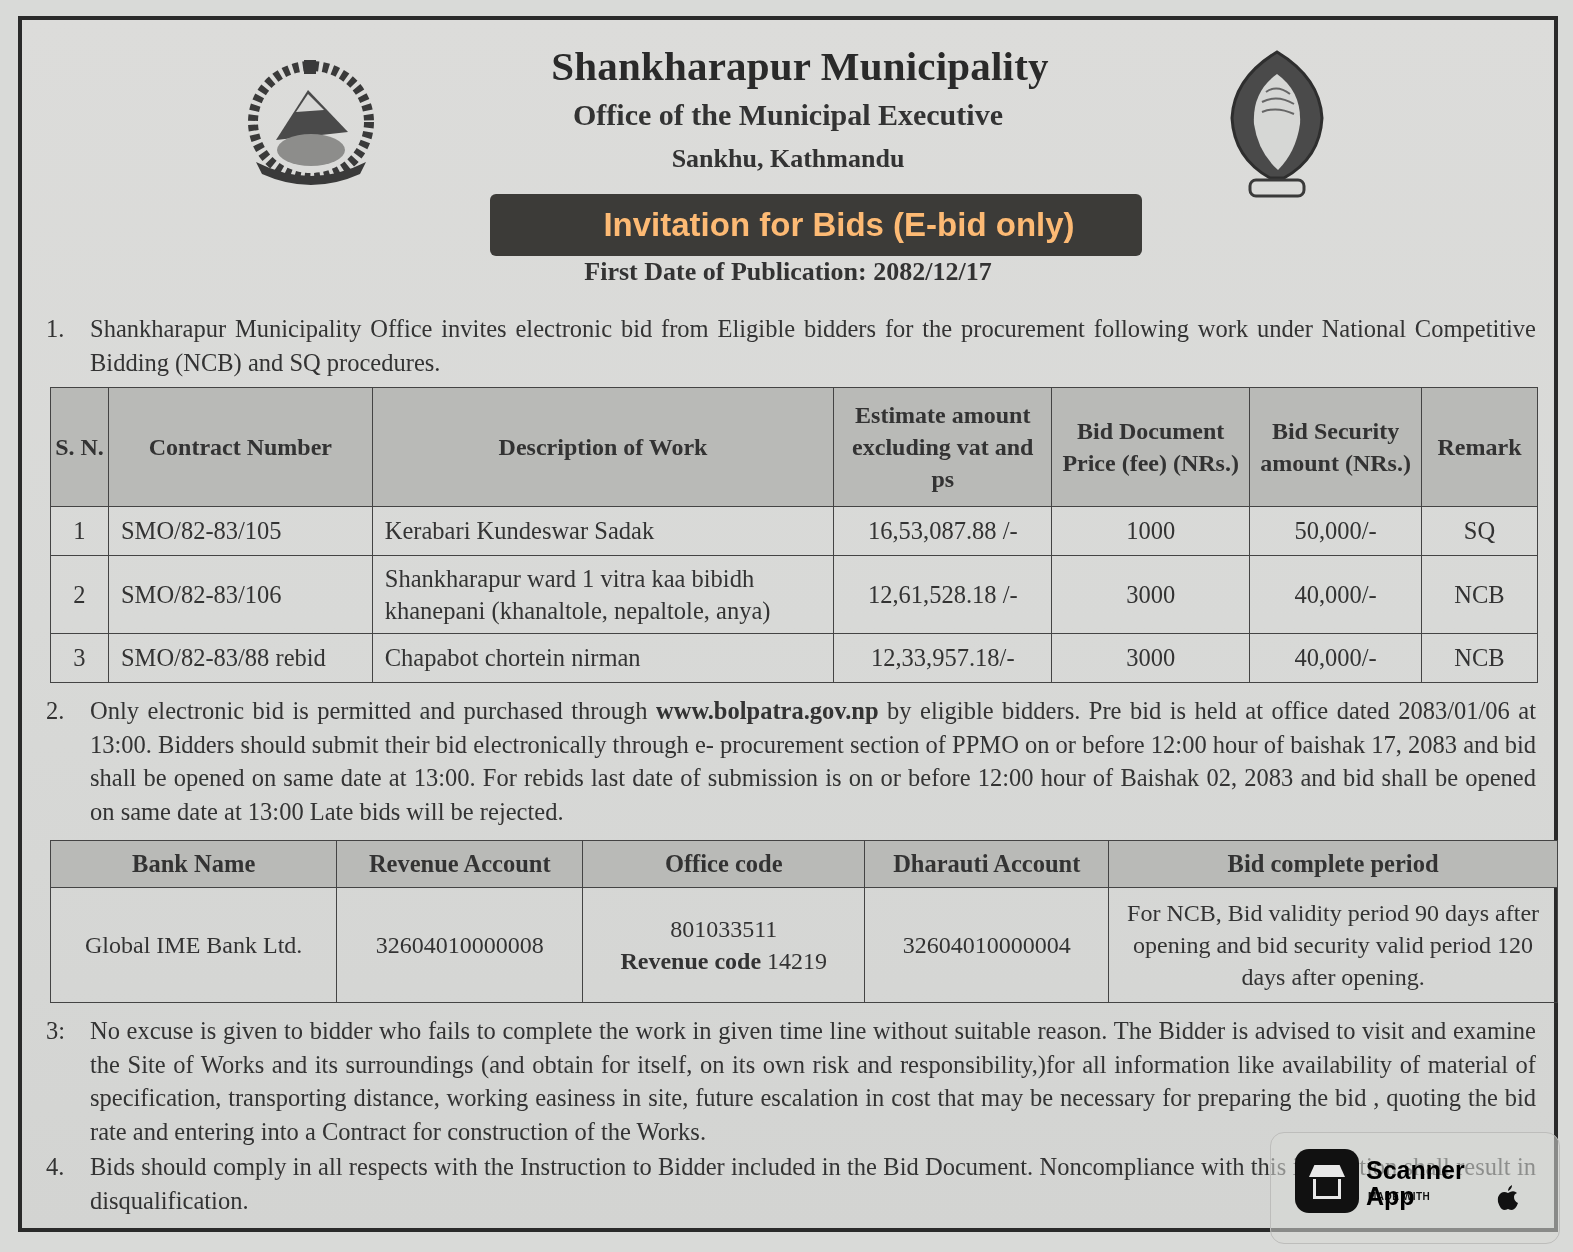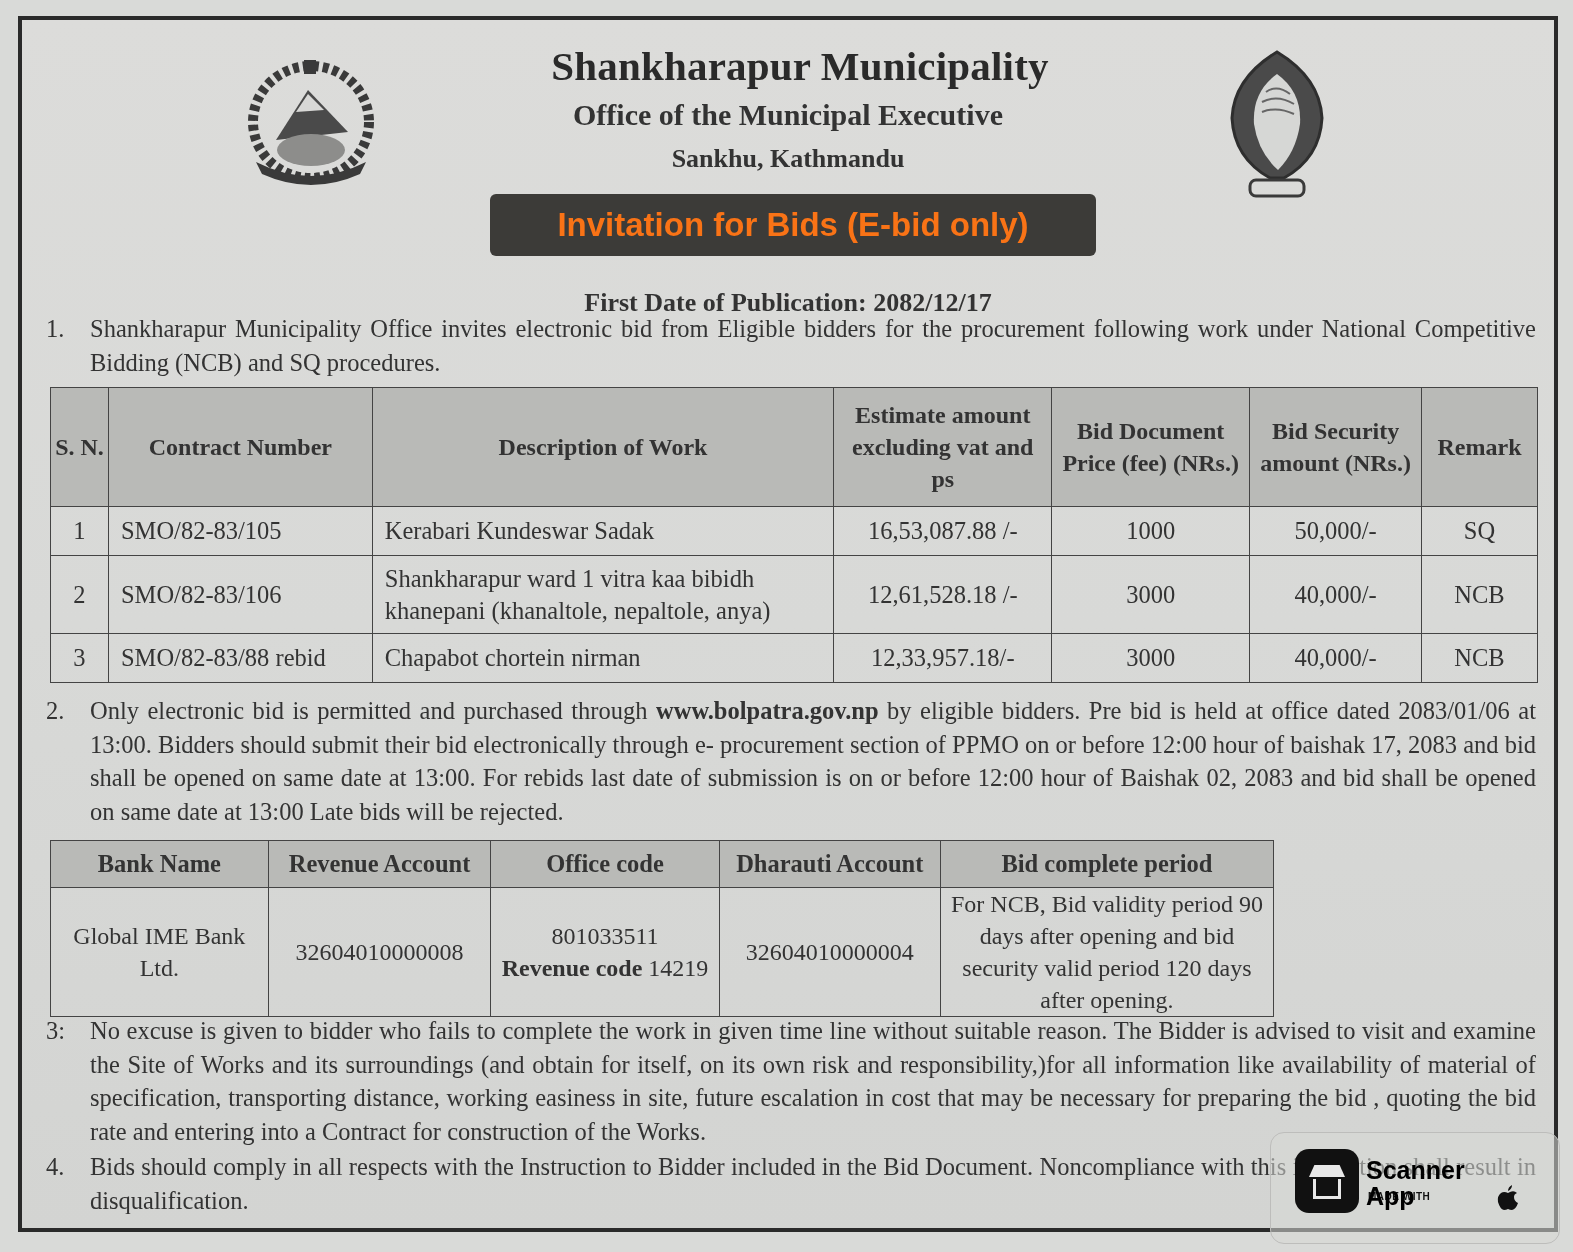--- a/index.html
+++ b/index.html
@@ -18,38 +18,38 @@
   }
   .emblem-left { position:absolute; left:214px; top:30px; width:150px; height:140px; }
   .emblem-right { position:absolute; left:1200px; top:28px; width:110px; height:155px; }
   .hdr { position:absolute; left:0; right:0; text-align:center; }
   .title { top:22px; font-size:41px; font-weight:bold; letter-spacing:0.2px; color:#2a2a2a;padding-left:24px; }
   .sub1 { top:78px; font-size:30px; font-weight:bold; color:#333; }
   .sub2 { top:124px; font-size:26px; font-weight:bold; color:#333; }
   .badge {
     position:absolute; left:468px; top:174px; width:606px; height:62px;
     background:#3c3b38; border-radius:6px;
-    color:#f97316; font-family:"Liberation Sans","DejaVu Sans",sans-serif;
-    font-weight:bold; font-size:33px; line-height:62px; text-align:center;
-  }
-  .pubdate { top:268px; font-size:26px; font-weight:bold; color:#333;text-align:center; }
+    color:#fdba74; font-family:"Liberation Sans","DejaVu Sans",sans-serif;
+    font-weight:bold; font-size:33px; line-height:62px; text-align:center;padding-left:46px;
+  }
+  .pubdate { top:237px; font-size:26px; font-weight:bold; color:#333;text-align:center; }
   .para {
     position:absolute; left:24px; width:1490px;
     font-size:24.5px; line-height:33.5px; color:#333;
     display:flex;
   }
   .para .num { width:44px; flex:0 0 44px; text-align:left; }
   .para .txt { flex:1; text-align:justify; }
   table { border-collapse:collapse; position:absolute; }
   td, th { border:1.5px solid #444; color:#333; }
   .t1 { left:28px; top:367px; width:1488px; }
   .t1 th { background:#b9bab7; font-weight:bold; font-size:24px; line-height:32px; text-align:center; padding:0 4px; height:118px; }
   .t1 td { font-size:24.5px; line-height:32px; height:48px; padding:0 12px; }
   .t1 td.c { text-align:center; }
-  .t2 { left:28px; top:820px; width:1224px; }
+  .t2 { left:28px; top:820px; width:1508px; }
   .t2 th { background:#b9bab7; font-weight:bold; font-size:24.5px; height:44px; text-align:center; }
   .t2 td { font-size:24px; line-height:32px; text-align:center; height:114px; padding:0 6px; }
   .watermark {
     position:absolute; left:1270px; top:1132px; width:288px; height:110px;
     border:1px solid #bdbdbb; border-radius:14px;
     background:rgba(215,216,214,0.55);
   }
   .wm-icon {
     position:absolute; left:24px; top:16px; width:64px; height:64px;
     background:#111; border-radius:14px;

